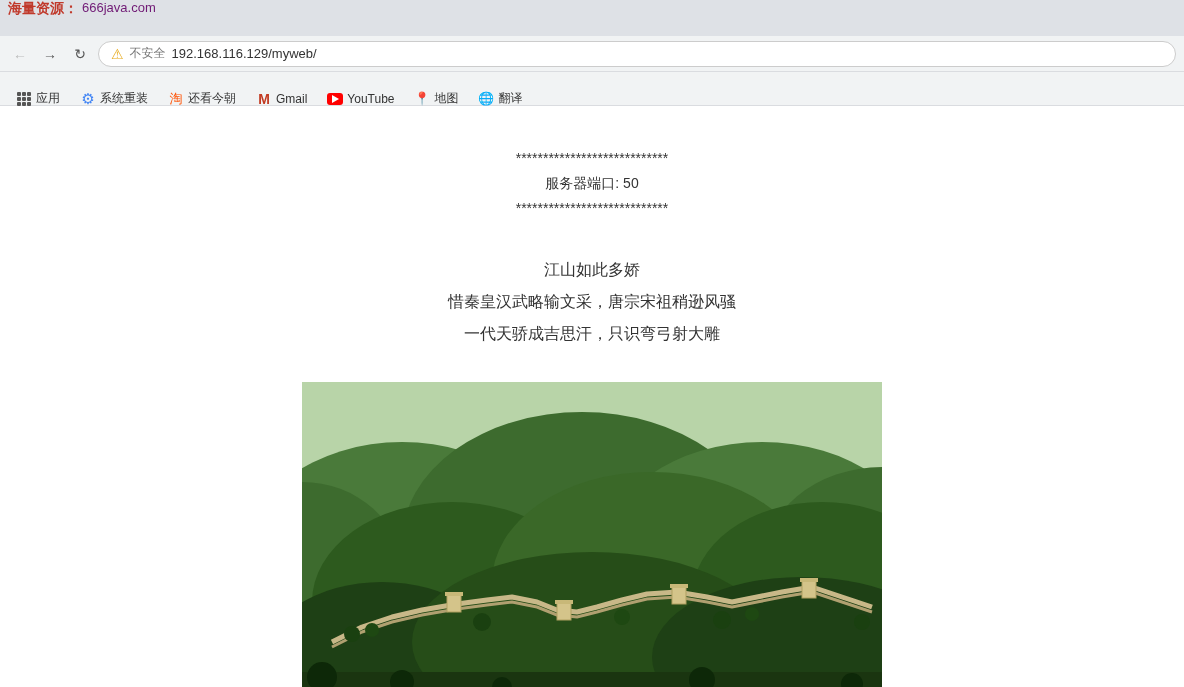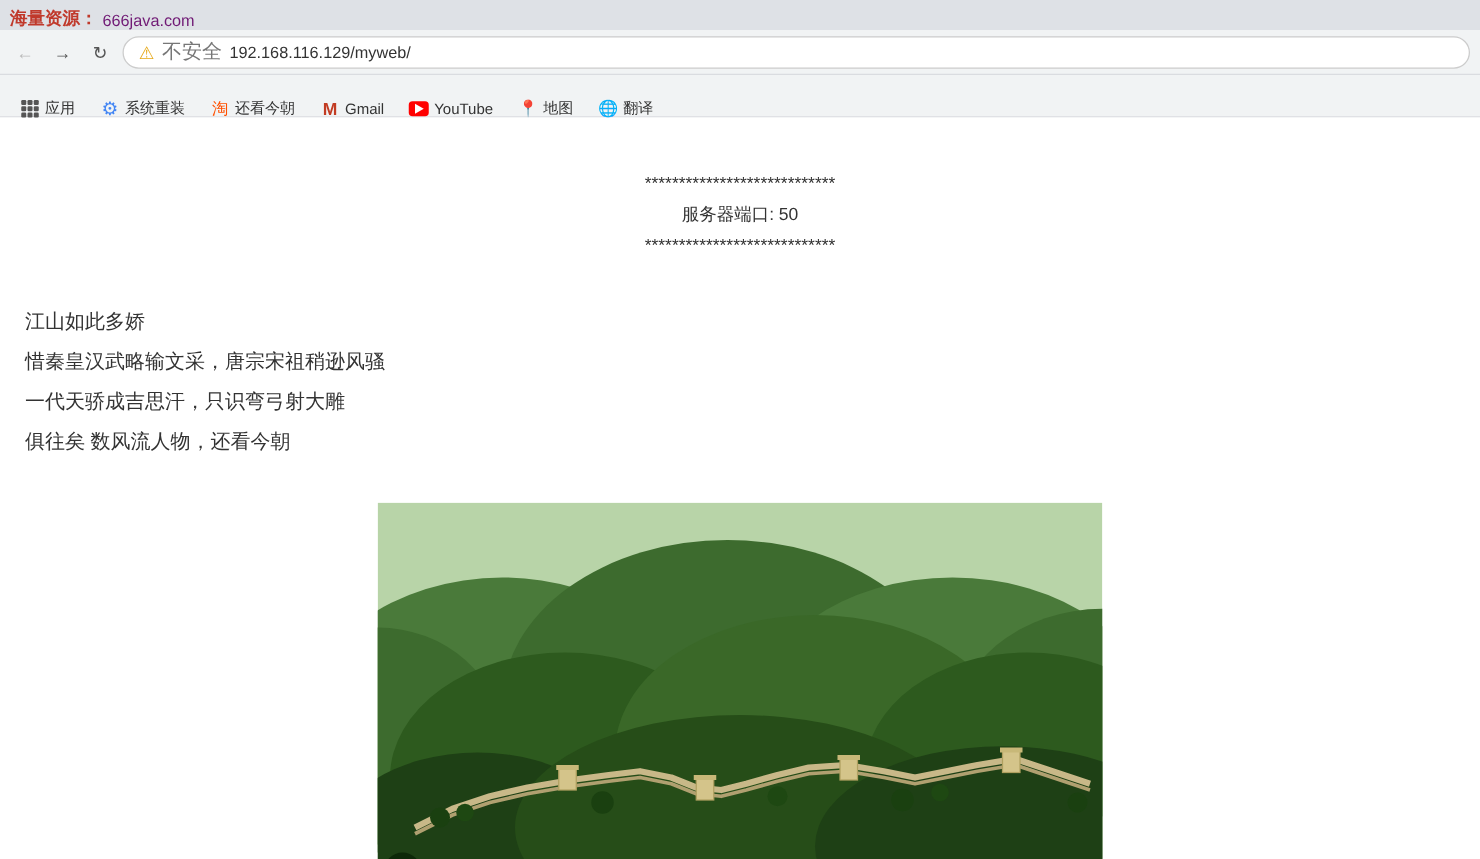--- a/index.html
+++ b/index.html
@@ -1,23 +1,23 @@
 <!DOCTYPE html>
 <html><head>
   <meta charset="utf-8">
   <style>
     * { margin: 0; padding: 0; box-sizing: border-box; }
     body { font-family: Arial, sans-serif; background: #fff; width: 1184px; }
 
     
     .title-bar {
       background: #dee1e6;
-      height: 24px;
-      display: flex;
-      align-items: flex-end;
+      height: 36px;
+      display: flex;
+      align-items: flex-start;
       padding: 0 8px;
       font-size: 13px;
       color: #333;
     }
     .title-text {
       color: #c0392b;
       font-weight: bold;
       font-size: 14px;
       margin-right: 4px;
     }
@@ -126,21 +126,21 @@
 
     .server-info {
       text-align: center;
       margin: 20px auto;
       font-size: 14px;
       color: #333;
       line-height: 1.8;
     }
 
     .poem {
-      text-align: left;
+      text-align: center;
       margin: 32px auto;
       font-size: 16px;
       color: #333;
       line-height: 2;
     }
 
     .great-wall-img {
       display: block;
       margin: 20px auto;
       width: 580px;
@@ -194,21 +194,21 @@
   </button>
   <button class="nav-btn">
     <span>→</span>
   </button>
   <button class="nav-btn">
     <span>↻</span>
   </button>
 
   <div class="address-input">
     <span class="warning-icon">⚠</span>
-    <span style="color:#777;font-size:16px;">不安全</span>
+    <span style="color:#777;font-size:12px;">不安全</span>
     <span>192.168.116.129/myweb/</span>
   </div>
 </div>
 
 <div class="bookmarks-bar">
 
   <div class="bookmark-item">
     <span class="bm-icon">
       <div class="grid-icon">
         <div class="grid-dot"></div>
@@ -267,21 +267,20 @@
   <div class="server-info">
     <div>****************************</div>
     <div>服务器端口: 50</div>
     <div>****************************</div>
   </div>
 
   <div class="poem">
     <div>江山如此多娇</div>
     <div>惜秦皇汉武略输文采，唐宗宋祖稍逊风骚</div>
     <div>一代天骄成吉思汗，只识弯弓射大雕</div>
-    <div>俱往矣 数风流人物，还看今朝</div>
   </div>
 
   <div class="great-wall-img">
     <svg viewBox="0 0 580 340" xmlns="http://www.w3.org/2000/svg">
 
       <rect width="580" height="340" fill="#b8d4a8"></rect>
 
       <ellipse cx="100" cy="180" rx="160" ry="120" fill="#4a7a3a"></ellipse>
       <ellipse cx="280" cy="160" rx="180" ry="130" fill="#3d6b2e"></ellipse>
       <ellipse cx="460" cy="175" rx="160" ry="115" fill="#4a7a3a"></ellipse>

